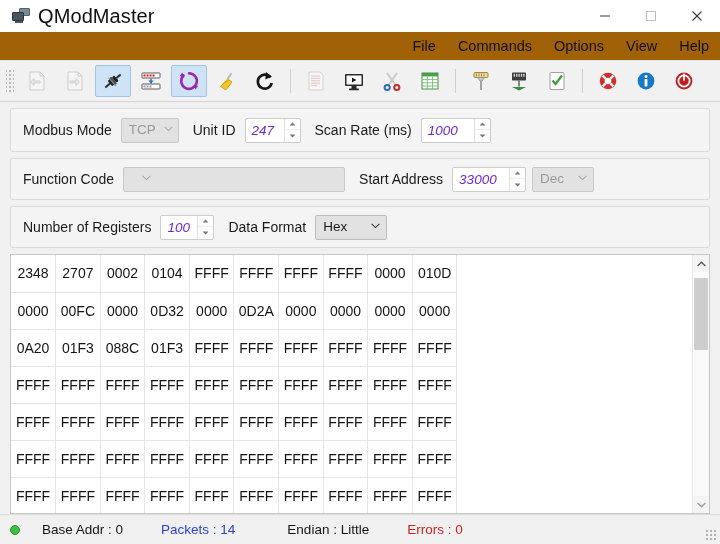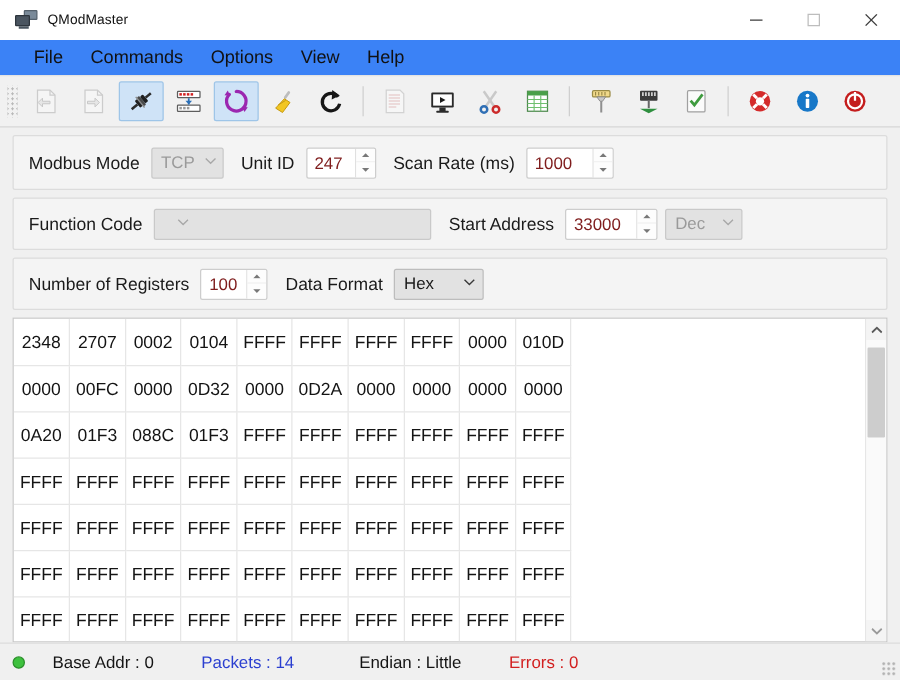--- a/index.html
+++ b/index.html
@@ -41,39 +41,40 @@
     background: #4a5560;
     border: 1px solid #2d353d;
     border-radius: 1px;
   }
   .app-icon .mon-front::after {
     content: ""; position: absolute;
     left: 2px; bottom: -3px; width: 8px; height: 2px;
     background: #4a5560;
   }
   .title-text {
-    font-size: 11px; color: #111; letter-spacing: 0.1px;
+    font-size: 20px; color: #111; letter-spacing: 0.1px;
   }
   .win-controls {
     position: absolute; right: 0; top: 0; height: 32px;
     display: flex;
   }
   .win-btn {
     width: 46px; height: 32px;
     display: flex; align-items: center; justify-content: center;
     color: #3b3b3b;
   }
   .win-btn svg { display: block; }
 
   
   .menubar {
     height: 28px; flex: 0 0 28px;
-    background: #3b82f6;
+    background: #a16207;
     display: flex; align-items: center;
     padding-left: 16px;
+    justify-content: flex-end;
   }
   .menu-item {
     font-size: 14.5px; color: #111;
     padding: 3px 11px;
     white-space: nowrap;
   }
 
   
   .toolbar {
     height: 42px; flex: 0 0 42px;
@@ -169,22 +170,23 @@
     border: 1px solid #cdcdcd;
     border-radius: 2px;
     display: flex; align-items: stretch;
     overflow: hidden;
   }
   .spin .sv {
     flex: 1 1 auto;
     display: flex; align-items: center; justify-content: flex-start;
     padding: 0 3px 0 6px;
     font-size: 13.5px;
-    color: #7f1d1d;
+    color: #6d28d9;
     white-space: nowrap;
+    font-style: italic;
   }
   .spin .sbtns {
     width: 16px; display: flex; flex-direction: column;
     border-left: 1px solid #e0e0e0;
   }
   .spin .sbtn {
     flex: 1 1 50%;
     display: flex; align-items: center; justify-content: center;
     background: #fdfdfd;
   }

